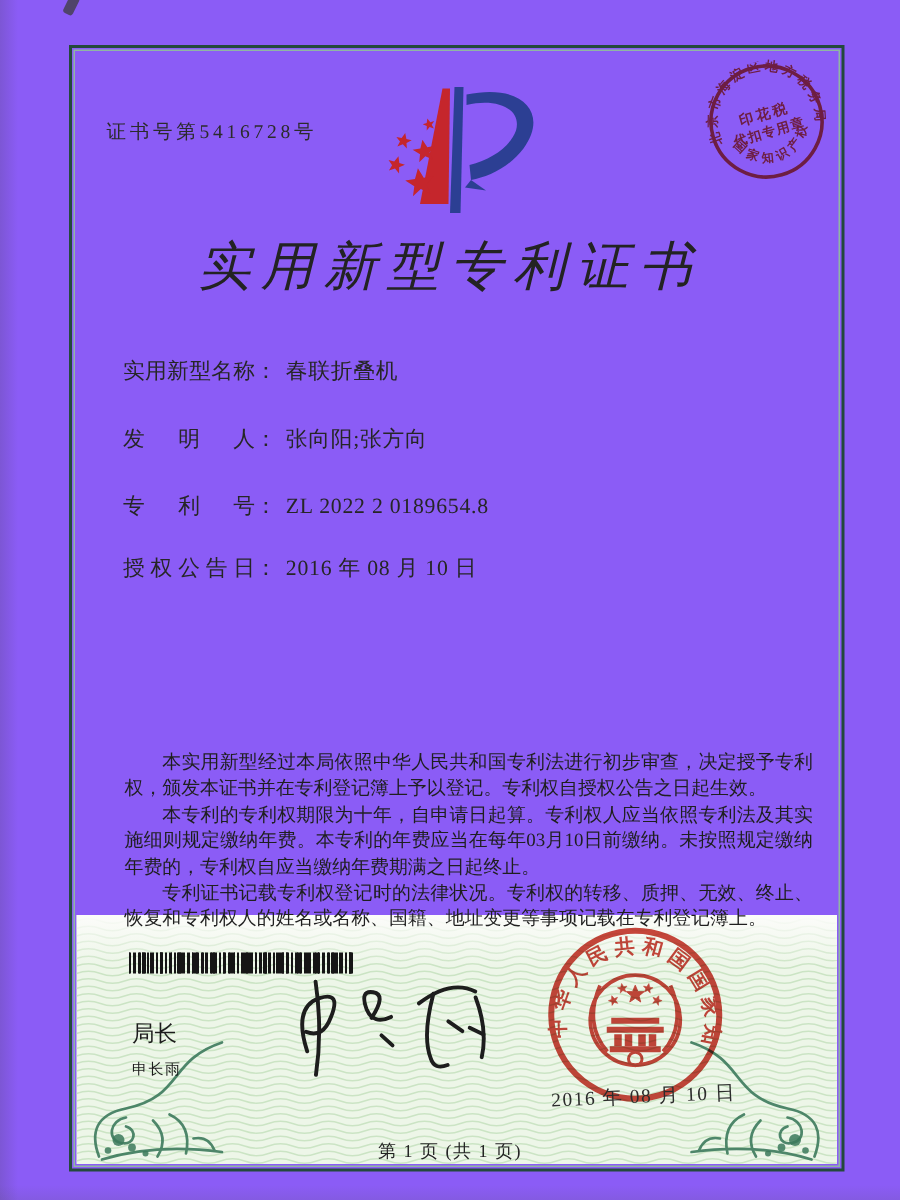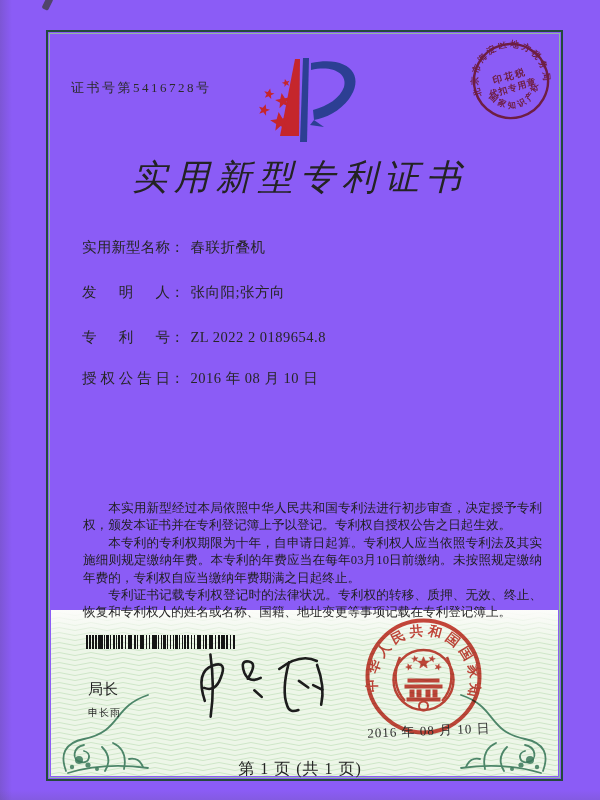--- a/index.html
+++ b/index.html
@@ -48,21 +48,21 @@
   .officer-title{position:absolute;left:88px;top:680px;font-size:15px;color:#1c1c1c;text-align:right;}
   .officer-name{position:absolute;left:88px;top:706px;font-size:10px;color:#1c1c1c;letter-spacing:1px;}
   .signature{position:absolute;left:182px;top:640px;width:155px;height:88px;transform:rotate(-3deg);}
   .gov-seal{position:absolute;left:364px;top:617px;width:119px;height:119px;
     mix-blend-mode:multiply;opacity:.92;}
   .seal-date{position:absolute;left:358px;top:722px;width:142px;text-align:center;
     font-size:13px;font-weight:500;color:#2c2c2c;letter-spacing:1px;transform:rotate(-2.5deg);}
   .tax-stamp{position:absolute;left:471px;top:41px;width:80px;height:80px;
     transform:rotate(-16deg);opacity:.88;mix-blend-mode:multiply;}
   .page-footer{position:absolute;left:0;right:0;top:759px;text-align:center;
-    font-size:16px;color:#242424;letter-spacing:1px;}
+    font-size:12px;color:#242424;letter-spacing:1px;}
   svg text{font-family:"Liberation Serif","DejaVu Serif",serif;}
 </style>
 </head>
 <body>
 
 <div class="scan">
 
   <div class="smudge"></div>
 
   <div class="frame">

